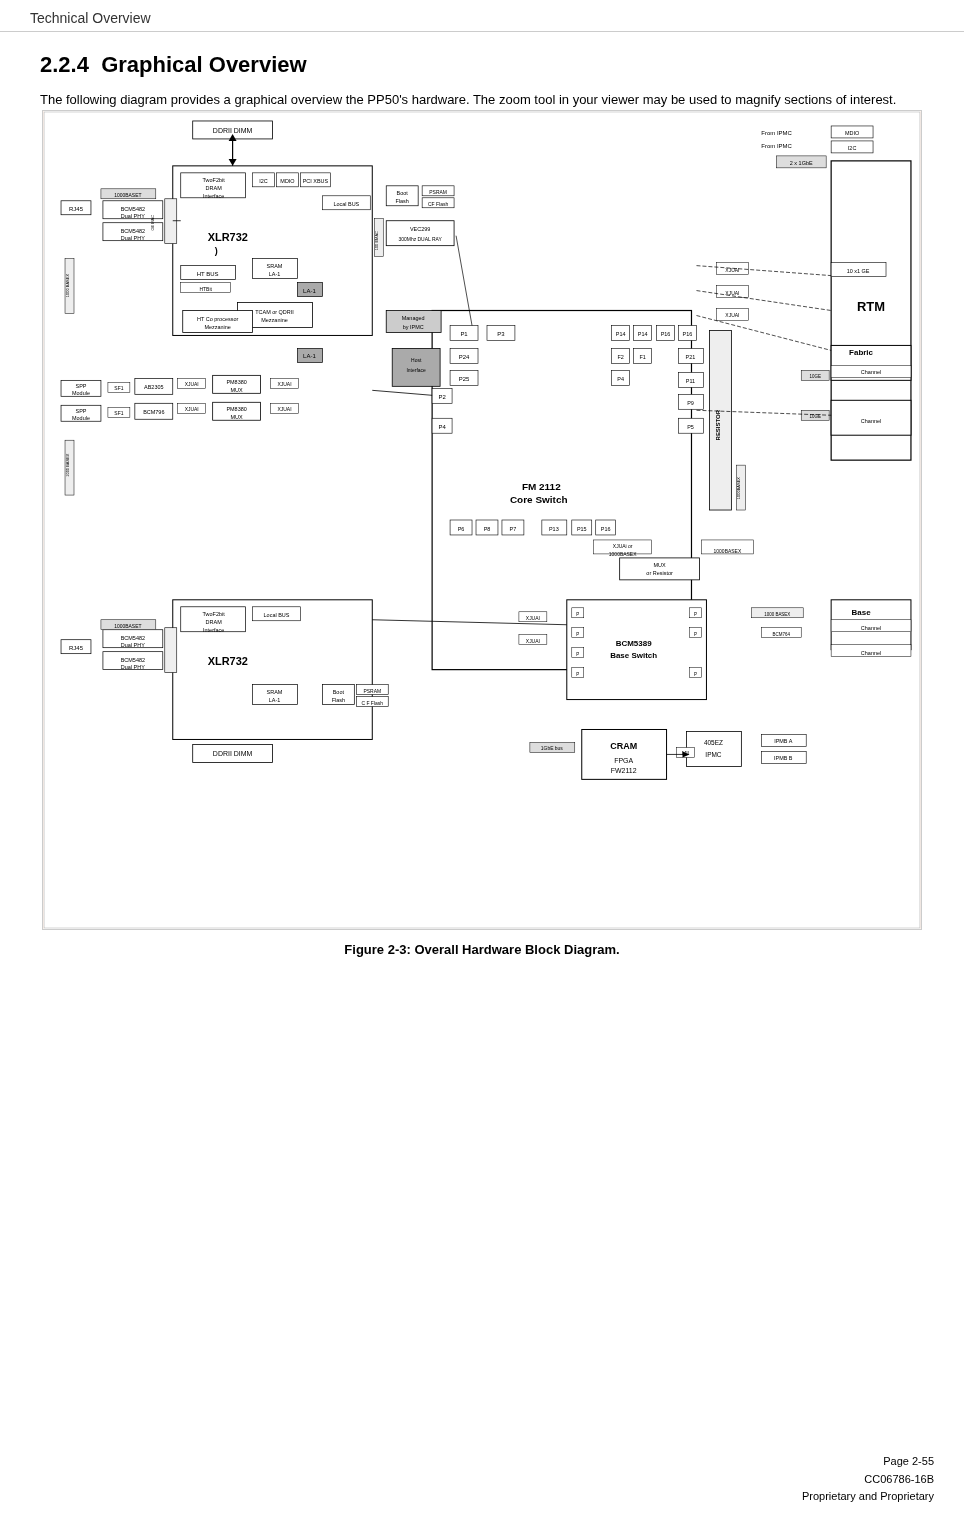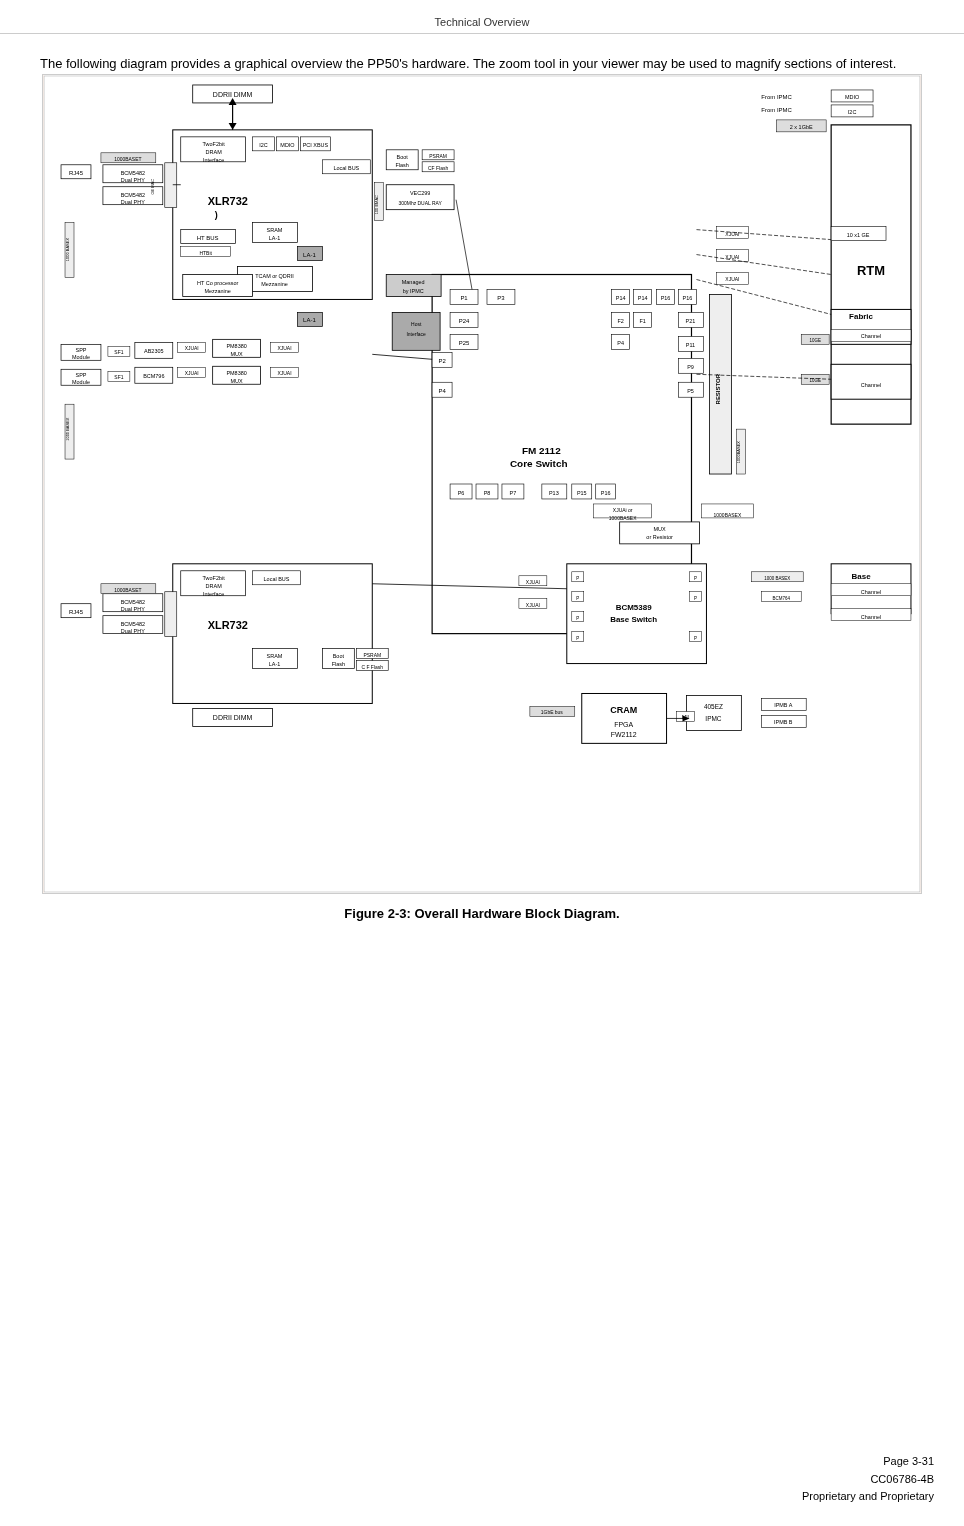--- a/index.html
+++ b/index.html
@@ -6,23 +6,23 @@
     body {
       font-family: Arial, sans-serif;
       background: #fff;
       width: 964px;
       min-height: 1526px;
       position: relative;
       font-size: 12px;
       color: #000;
     }
     .page-header {
-      text-align: center;
-      padding: 16px 30px 5px 30px;
-      font-size: 11px;
+      text-align: left;
+      padding: 10px 30px 5px 30px;
+      font-size: 14px;
       color: #333;
       border-bottom: 1px solid #ccc;
     }
     .page-content {
       padding: 20px 40px;
     }
     .section-title {
       font-size: 22px;
       font-weight: bold;
       margin-bottom: 12px;
@@ -66,20 +66,23 @@
     }
   </style>
 </head>
 <body>
 
 <div class="page-header">
   <span>Technical Overview</span>
 </div>
 
 <div class="page-content">
+  <h2 class="section-title">
+    <span>2.2.4</span>&nbsp;&nbsp;<span>Graphical Overview</span>
+  </h2>
   <p class="section-desc">The following diagram provides a graphical overview the PP50's hardware. The zoom tool in your viewer may be used to magnify sections of interest.</p>
 
   <div class="diagram-container">
     <svg class="diagram-svg" viewBox="0 0 880 820" xmlns="http://www.w3.org/2000/svg">
 
       <rect width="880" height="820" fill="white"></rect>
 
       <rect x="150" y="10" width="80" height="18" fill="white" stroke="#000" stroke-width="0.8"></rect>
       <text x="190" y="22" text-anchor="middle" font-size="7">DDRII DIMM</text>
 
@@ -442,16 +445,16 @@
       <text x="267" y="248" text-anchor="middle" font-size="6">LA-1</text>
 
       <rect x="1" y="1" width="878" height="818" fill="none" stroke="#aaa" stroke-width="0.5"></rect>
     </svg>
   </div>
 
   <p class="figure-caption">Figure 2-3: Overall Hardware Block Diagram.</p>
 </div>
 
 <div class="page-footer">
-  <div>Page 3-31</div>
-  <div>CC06786-4B</div>
+  <div>Page 2-55</div>
+  <div>CC06786-16B</div>
   <div>Proprietary and Proprietary</div>
 </div>
 
 </body></html>

